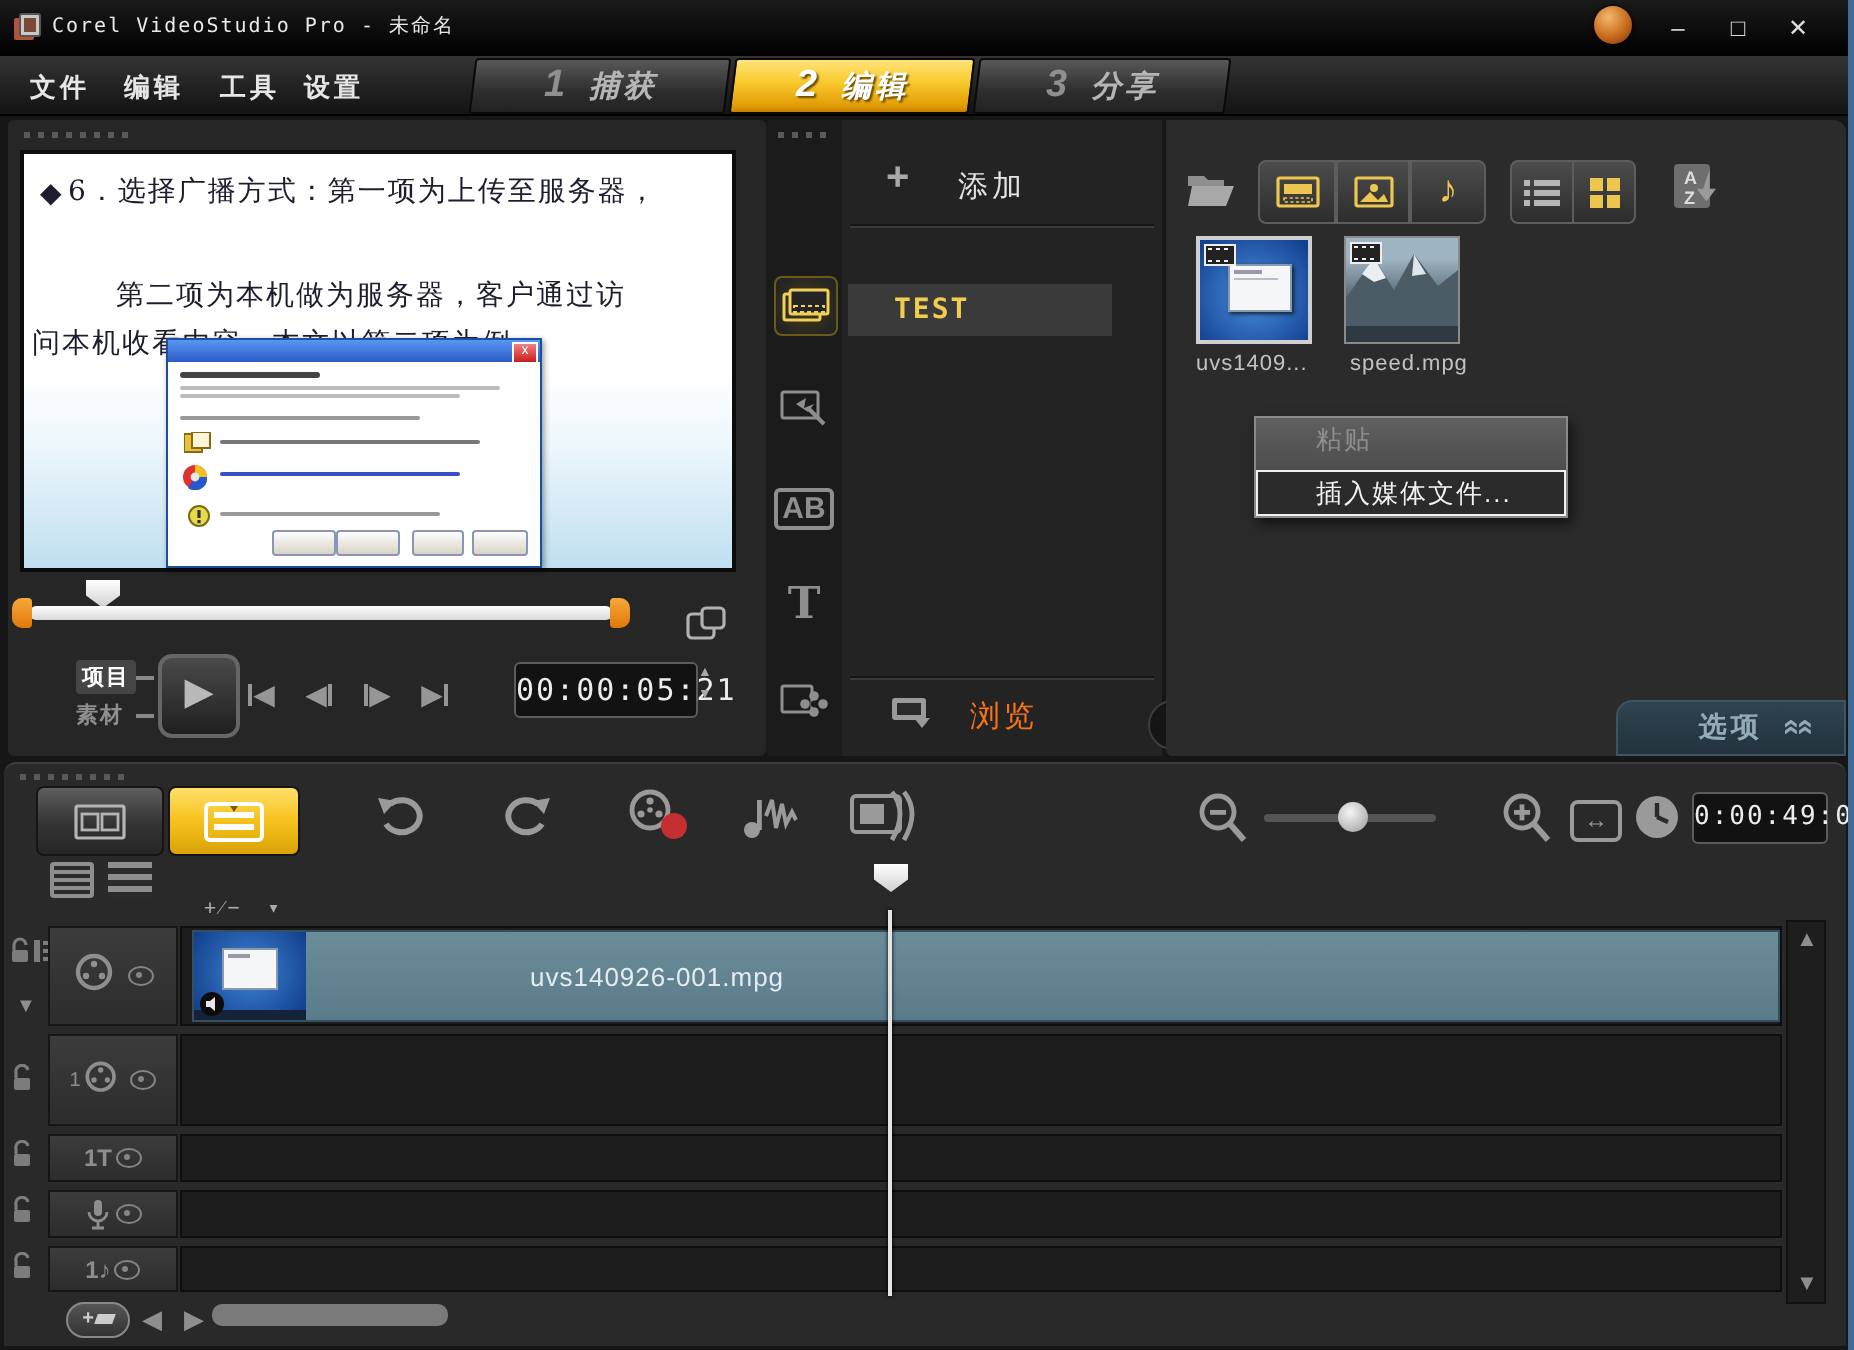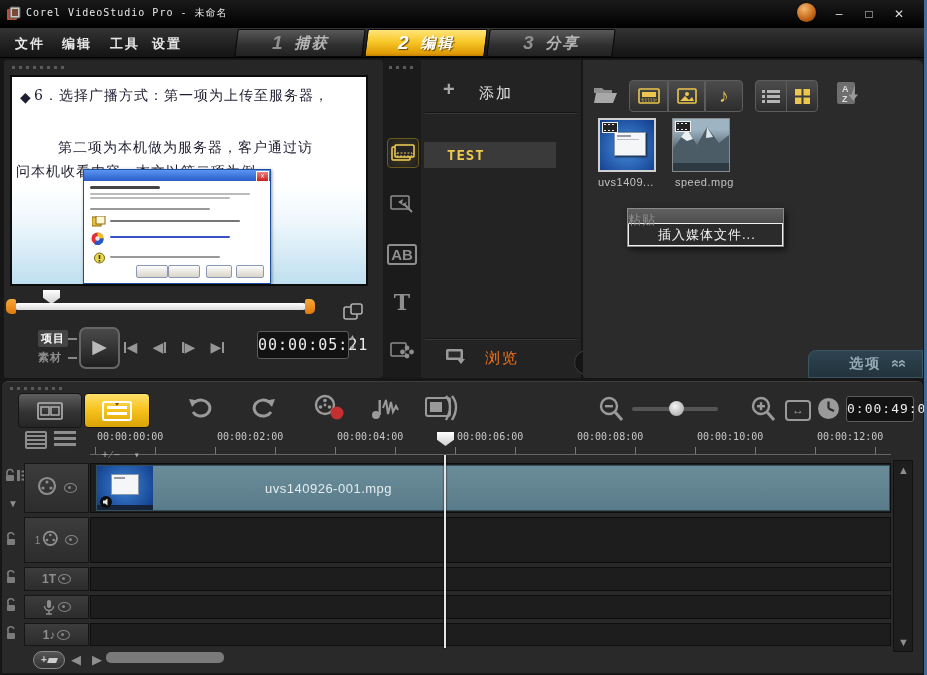--- a/index.html
+++ b/index.html
@@ -64,21 +64,21 @@
             text-align:center;line-height:21px;font-size:13px;font-weight:bold;}
   
   .gallery{left:583px;top:60px;width:340px;height:318px;background:#2b2b2b;border-radius:0 6px 3px 3px;}
   .toolbtn{height:30px;background:linear-gradient(#4c4c4c,#2d2d2d);border:1px solid #5d5d5d;display:flex;align-items:center;justify-content:center;}
   .thumb{width:58px;height:54px;box-sizing:border-box;}
   .badge{position:absolute;left:2px;top:2px;width:16px;height:11px;border:1px solid #eee;background:#222;
          display:flex;flex-direction:column;justify-content:space-between;padding:1px;box-sizing:border-box;}
   .badge i{display:block;height:1px;background:repeating-linear-gradient(90deg,#eee 0 2px,transparent 2px 4px);}
   .thumblabel{font-size:11px;color:#c2c2c2;letter-spacing:.5px;}
   .ctxmenu{left:627px;top:208px;width:155px;background:#2d2d2d;border:1px solid #8a8a8a;box-shadow:2px 3px 6px rgba(0,0,0,.6);}
-  .ctx-disabled{height:14px;background:linear-gradient(#606060,#4d4d4d);color:#8f8f8f;font-size:13px;line-height:22px;letter-spacing:1px;}
+  .ctx-disabled{height:26px;background:linear-gradient(#606060,#4d4d4d);color:#8f8f8f;font-size:13px;line-height:22px;padding-left:30px;letter-spacing:1px;}
   .ctx-hot{height:21px;background:#2b2b2b;border:1px solid #f0f0f0;color:#f2f2f2;font-size:13px;line-height:21px;padding-left:29px;letter-spacing:1px;}
   .optbtn{left:808px;top:350px;width:115px;height:28px;background:linear-gradient(#2e4450,#22333c);border:1px solid #3c5562;
           border-radius:8px 0 0 0;color:#93abb6;display:flex;align-items:center;justify-content:flex-end;gap:10px;padding-right:14px;box-sizing:border-box;
           font-size:14px;font-weight:bold;letter-spacing:2px;}
   .chev-up{display:inline-block;transform:rotate(90deg);font-size:15px;font-weight:bold;}
   
   .tl{left:2px;top:381px;width:921px;height:291px;background:#292929;border-radius:6px 6px 0 0;border-top:1px solid #3e3e3e;}
   .tlbtn{height:33px;border-radius:4px;display:flex;align-items:center;justify-content:center;border:1px solid #151515;}
   .tlbtn.dim{background:linear-gradient(#5e5e5e,#333 55%,#262626);color:#b5b5b5;}
   .tlbtn.hot{background:linear-gradient(#ffe06a,#f6c11c 50%,#daa206);}
@@ -431,30 +431,20 @@
   <svg class="abs" style="left:817px;top:397px" width="23" height="23" viewBox="0 0 23 23">
     <circle cx="11.5" cy="11.5" r="10.5" fill="#9a9a9a"></circle>
       <line x1="11.5" y1="11.5" x2="11.5" y2="4.5" stroke="#2a2a2a" stroke-width="2.2"></line>
     <line x1="11.5" y1="11.5" x2="17" y2="14" stroke="#2a2a2a" stroke-width="2.2"></line>
     </svg>
   <div class="abs tcbox mono" style="left:846px;top:396px;width:66px;height:24px;line-height:24px;font-size:13px">0:00:49:04</div>
 
   <div class="abs" style="left:25px;top:431px;width:22px;height:18px;border:2px solid #8e8e8e;border-radius:2px;box-sizing:border-box;
        background:repeating-linear-gradient(#2b2b2b 0 2px,#8e8e8e 2px 4px)"></div>
   <div class="abs" style="left:54px;top:431px;width:22px;height:18px;background:repeating-linear-gradient(#8e8e8e 0 3px,#2b2b2b 3px 6px)"></div>
-  <div class="abs" style="left:90px;top:429px;width:801px;height:25px;border-bottom:1px solid #666">
-    <span class="ruler-label" style="left:7px">00:00:00:00</span>
-    <span class="ruler-label" style="left:127px">00:00:02:00</span>
-    <span class="ruler-label" style="left:247px">00:00:04:00</span>
-    <span class="ruler-label" style="left:367px">00:00:06:00</span>
-    <span class="ruler-label" style="left:487px">00:00:08:00</span>
-    <span class="ruler-label" style="left:607px">00:00:10:00</span>
-    <span class="ruler-label" style="left:727px">00:00:12:00</span>
-    <div class="ticks" style="left:5px;width:790px"></div>
-  </div>
   <div class="abs marker" style="left:437px;top:432px"></div>
   <div class="abs mono" style="left:102px;top:449px;color:#aaa;font-size:10px;letter-spacing:2px">
     <span>+</span><span>⁄</span><span>−</span>
     <span style="letter-spacing:0;margin-left:4px">▾</span>
   </div>
 
   <svg class="abs lockic" style="left:4px;top:468px" width="26" height="14" viewBox="0 0 26 14">
     <path d="M3 7 V4.5 A3 3 0 0 1 9 4.5" fill="none" stroke="#7c7c7c" stroke-width="1.6"></path>
       <rect x="2" y="7" width="8" height="6" rx="1" fill="#7c7c7c"></rect>
     <rect x="13" y="2" width="3" height="11" fill="#7c7c7c"></rect>

